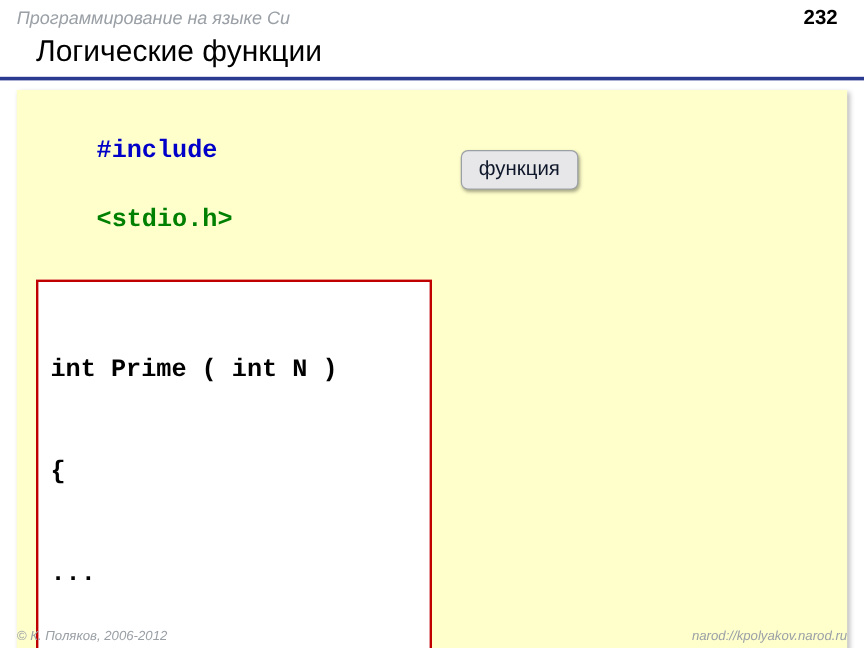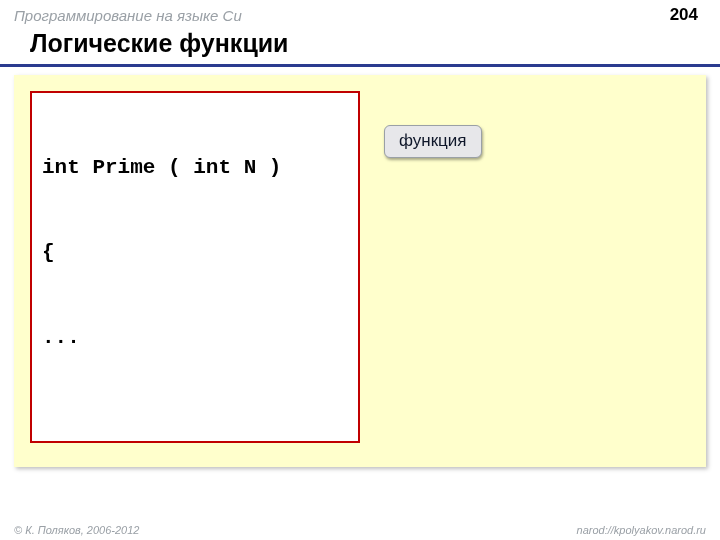--- a/index.html
+++ b/index.html
@@ -24,21 +24,21 @@
   .page-num {
     font-style: normal;
     background: #fff;
     color: #000;
     font-weight: bold;
     font-size: 17px;
     padding: 1px 8px;
   }
   .title {
     font-size: 25px;
-    font-weight: bold;
+    font-weight: normal;
     padding: 3px 30px 6px 30px;
     color: #000;
   }
   .title-underline {
     height: 3px;
     background: #2a3b8f;
     margin: 0 0 8px 0;
   }
   .code-area {
     background: #ffffcc;
@@ -89,28 +89,33 @@
     font-size: 11px;
   }
   .footer .spacer { flex: 1; }
 </style>
 </head>
 <body>
 
 <div class="header-bar">
   <span>Программирование на языке Си</span>
   <span class="spacer"></span>
-  <span class="page-num">204</span>
+  <span class="page-num">232</span>
 </div>
 
 <div class="title">Логические функции</div>
 <div class="title-underline"></div>
 
 <div class="code-area">
 
+  <div>
+    <span class="kw-blue">#include</span>
+    <span> </span>
+    <span class="txt-green">&lt;stdio.h&gt;</span>
+  </div>
 
   <div class="func-box">
     <div>int Prime ( int N )</div>
     <div>{</div>
     <div>...</div>
     
   </div>
 
   <div class="label-bubble">функция</div>
 

